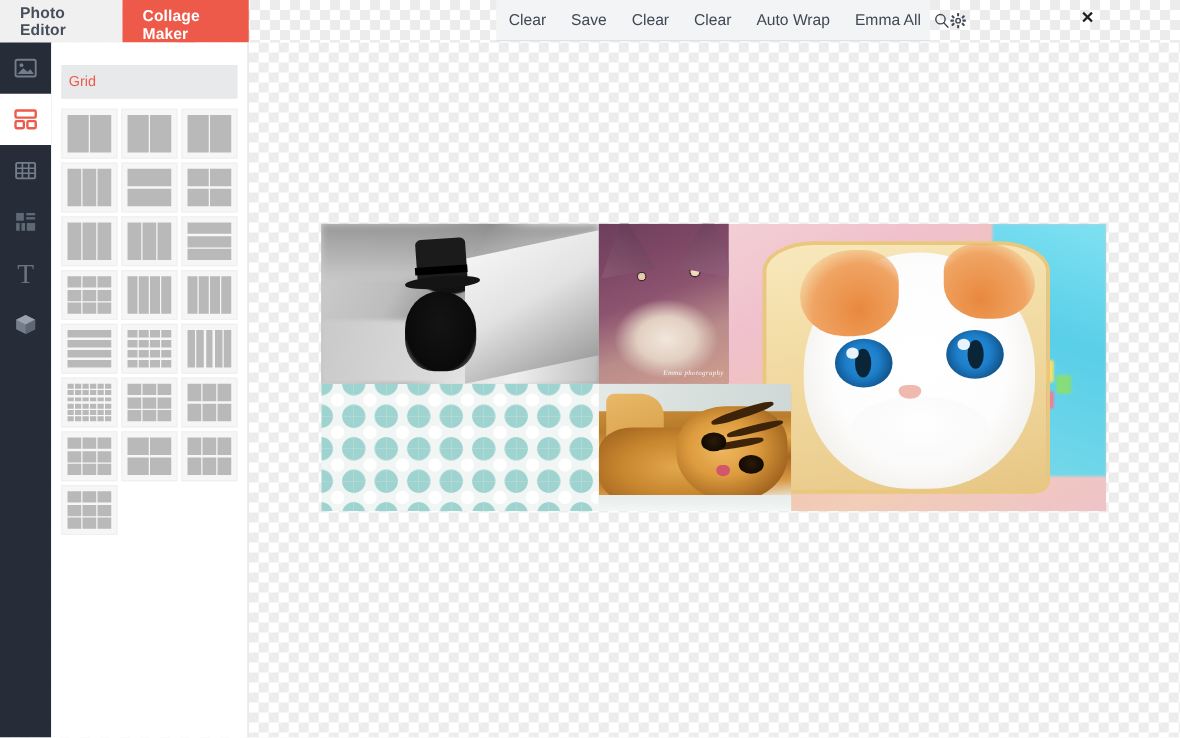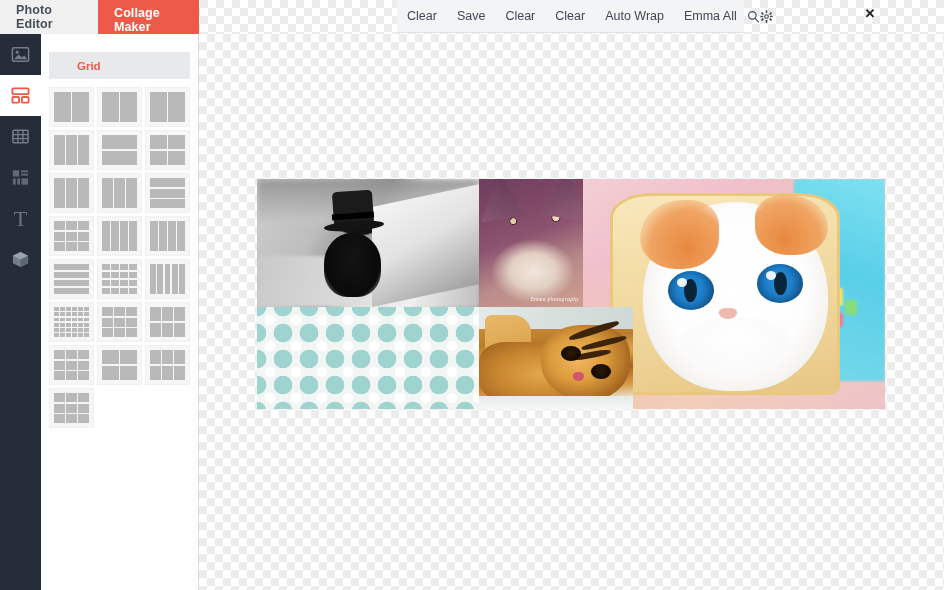--- a/index.html
+++ b/index.html
@@ -79,22 +79,22 @@
     padding: 9px 8px 0 8px;
   }
   .create-btn {
     width: 141px; height: 28px; background: #7aad43; border-radius: 2px;
     color: #ffffff; font-size: 13px; font-weight: bold;
     display: flex; align-items: center; justify-content: center;
     margin: 0 auto;
   }
   .section-row {
     width: 141px; height: 27px; background: #e8e9ea; margin: 9px auto 0 auto;
-    display: flex; align-items: center; padding-left: 28px;
-    font-size: 11.5px; font-weight: bold; color: #ee5a4a;
+    display: flex; align-items: center; padding-left: 6px;
+    font-size: 11.5px; font-weight: normal; color: #ee5a4a;
   }
   .grid-wrap {
     margin: 8px auto 0 auto; width: 141px;
     display: flex; flex-wrap: wrap; gap: 3px 3px;
   }
   .thumb {
     width: 45px; height: 40px; background: #f6f6f6; border: 1px solid #f0f0f0;
     padding: 4px; display: block;
   }
   .thumb .inner { width: 100%; height: 100%; display: grid; gap: 1.5px; }

